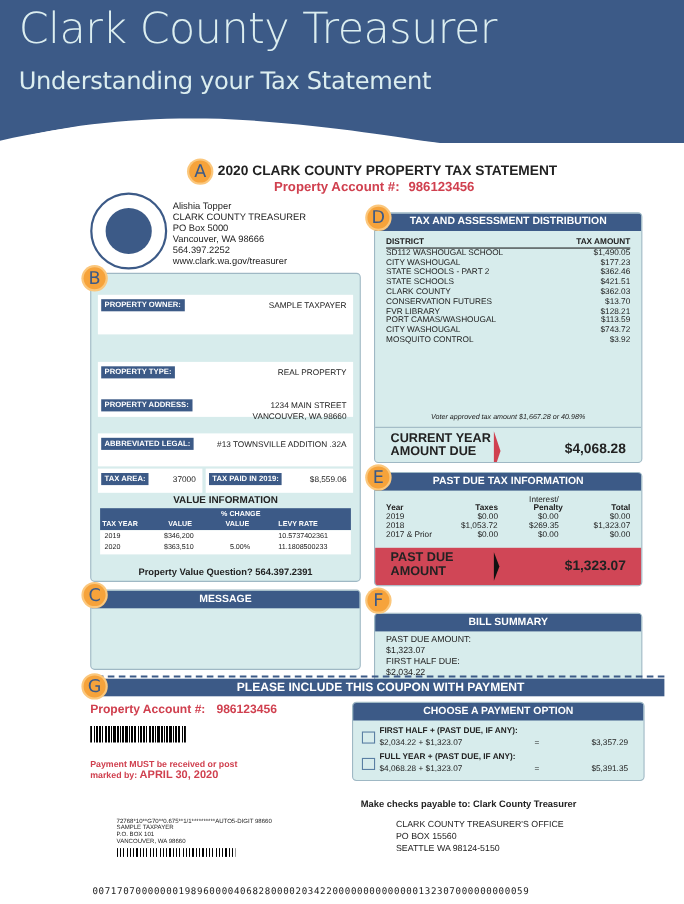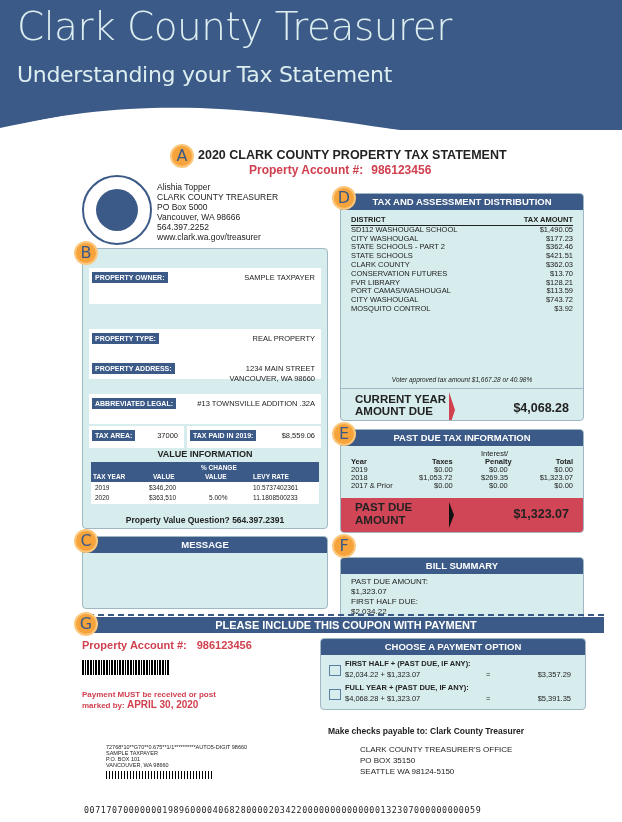--- a/index.html
+++ b/index.html
@@ -321,21 +321,21 @@
     <div class="opt-lab">FULL YEAR + (PAST DUE, IF ANY):</div>
     <div class="opt-calc">$4,068.28 + $1,323.07</div>
     <div class="opt-eq">=</div>
     <div class="opt-amt">$5,391.35</div>
   </div>
 </div>
 
 <div class="checks">Make checks payable to: Clark County Treasurer</div>
 <div class="remit">
   <div>CLARK COUNTY TREASURER'S OFFICE</div>
-  <div>PO BOX 35150</div>
+  <div>PO BOX 15560</div>
   <div>SEATTLE WA 98124-5150</div>
 </div>
 <div class="mailer">
   <div>72768*10**G70**0.675**1/1**********AUTO5-DIGIT 98660</div>
   <div>SAMPLE TAXPAYER</div>
   <div>P.O. BOX 101</div>
   <div>VANCOUVER, WA 98660</div>
 </div>
 <div class="postnet"></div>
 <div class="ocr">00717070000000198960000406828000020342200000000000000132307000000000059</div>

